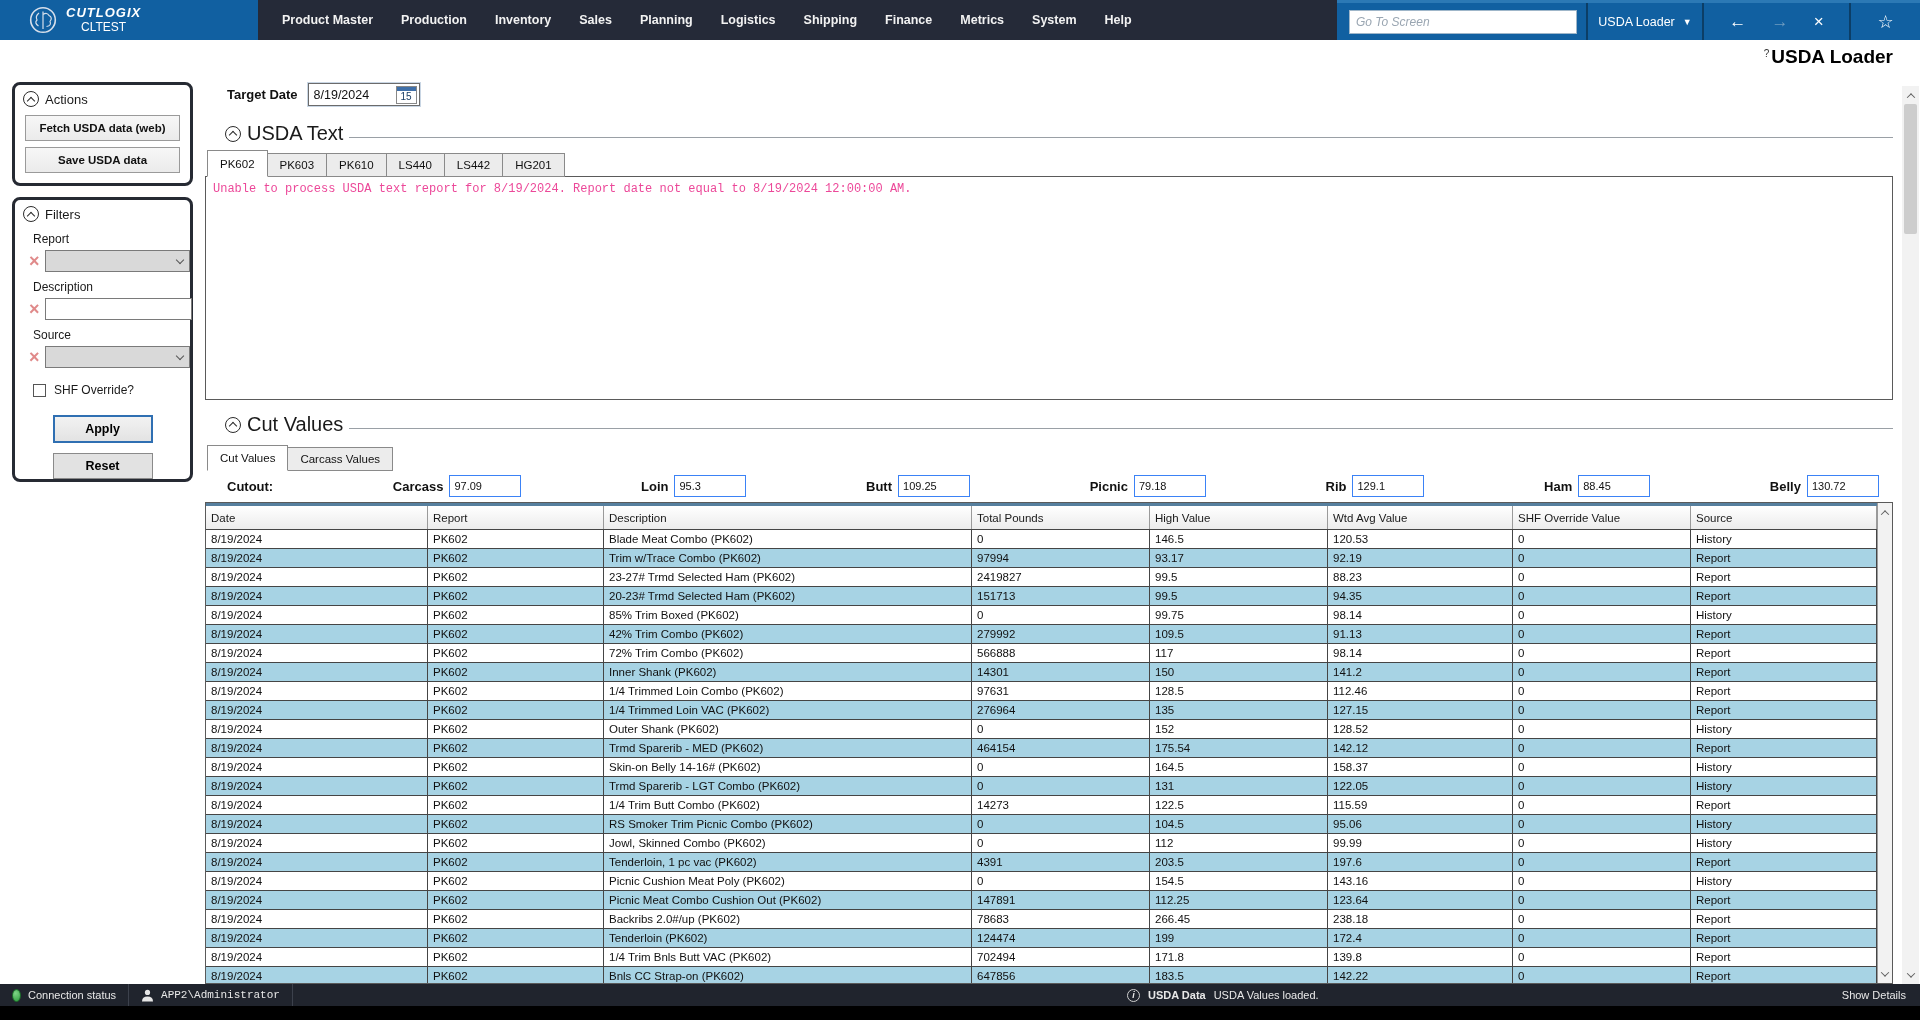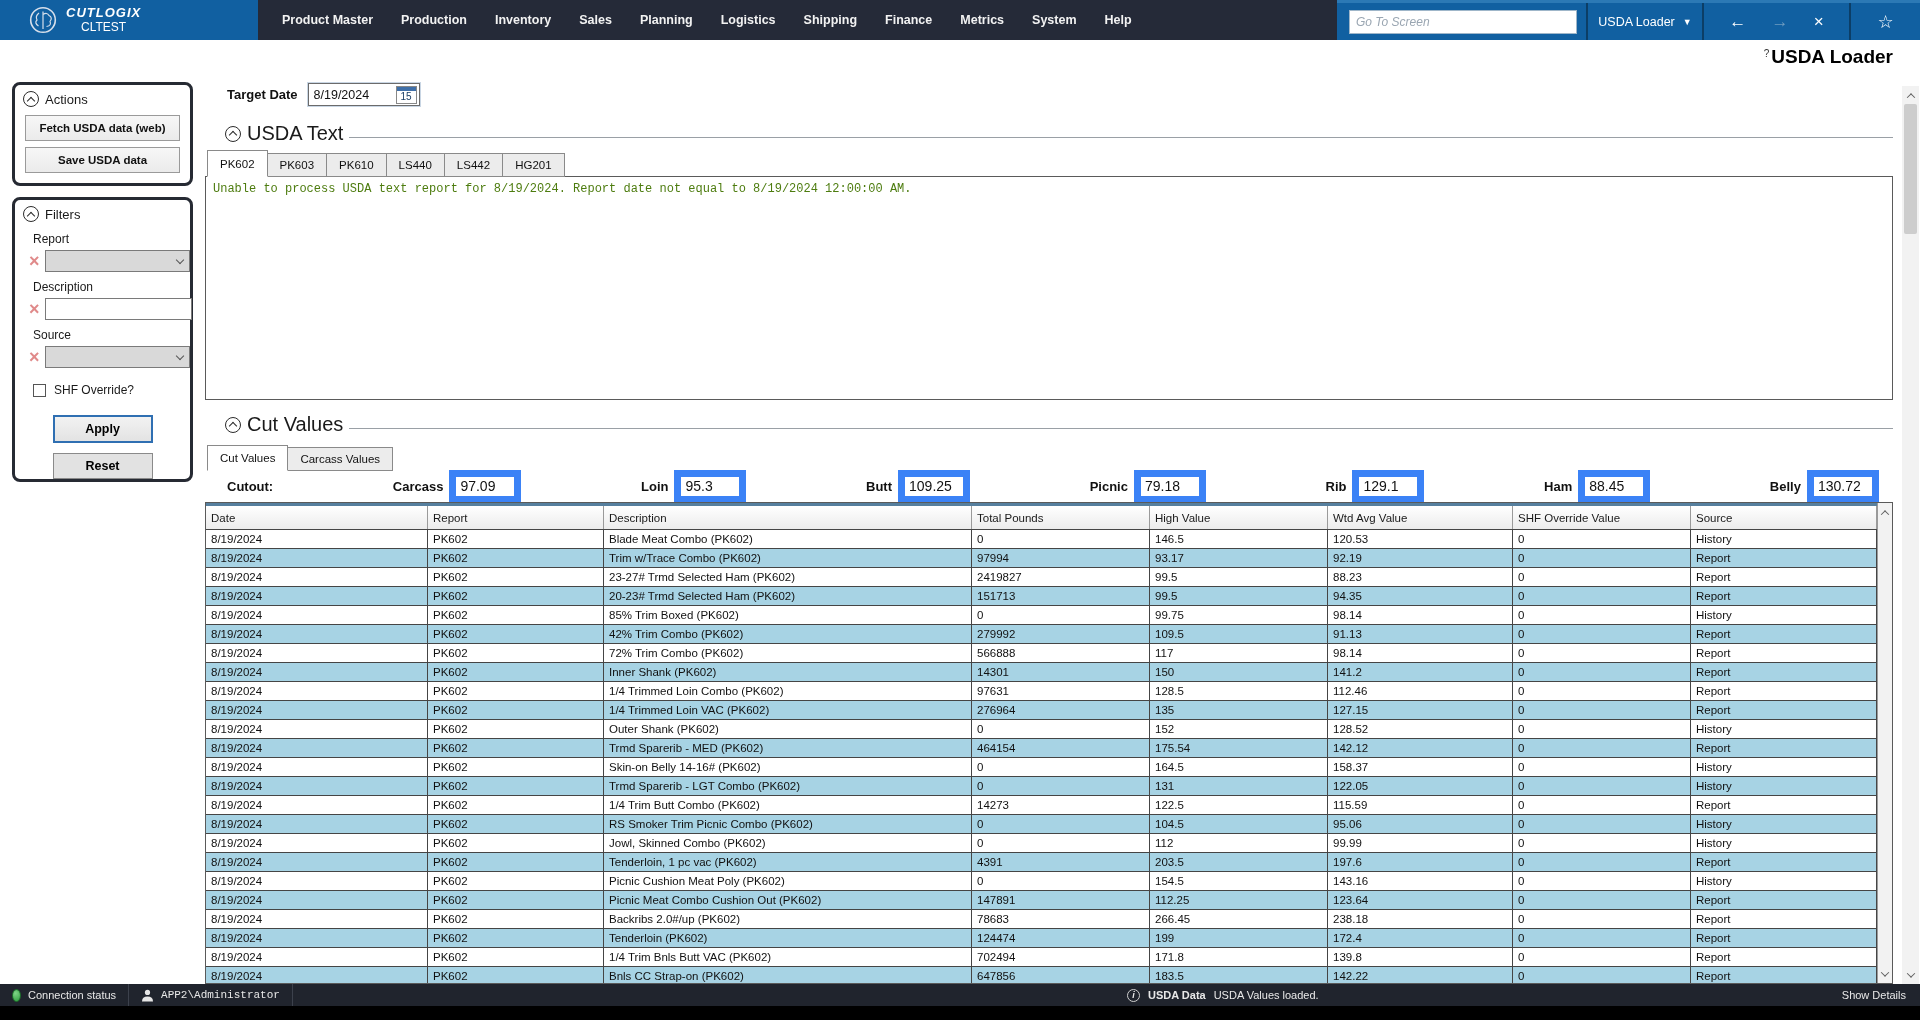--- a/index.html
+++ b/index.html
@@ -79,27 +79,27 @@
   .tabs { position:absolute; left:2px; display:flex; align-items:flex-end; z-index:2; }
   .usda-tabs { top:110px; height:27px; }
   .cut-tabs  { top:405px; height:26px; }
   .tab { height:24px; padding:0 12px; background:#ececec; border:1px solid #8a8a8a; border-left-width:0;
          font-size:11.5px; color:#111; display:flex; align-items:center; cursor:pointer; }
   .tab:first-child { border-left-width:1px; }
   .tab.active { background:#fff; height:27px; border-bottom:1px solid #fff; position:relative; z-index:3; }
   .cut-tabs .tab.active { height:26px; border-bottom:1px solid #fff; }
 
   .text-area { position:absolute; left:0; right:0; top:136px; height:224px; border:1px solid #5a5a5a; background:#fff;
-               font-family:"Liberation Mono","DejaVu Sans Mono",monospace; font-size:12px; color:#4d7c0f; padding:5px 7px; z-index:1; }
+               font-family:"Liberation Mono","DejaVu Sans Mono",monospace; font-size:12px; color:#ec4899; padding:5px 7px; z-index:1; }
 
   .cutout-row { position:absolute; left:22px; right:14px; top:434px; height:24px; display:flex; align-items:center; justify-content:space-between; }
   .cutout-label { font-size:13px; font-weight:bold; color:#111; }
   .cutout-field { display:flex; align-items:center; gap:6px; }
   .cf-label { font-size:13px; font-weight:bold; color:#111; }
-  .cf-box { width:72px; height:33px; border:7px solid #3b82f6; background:#fff; font-size:14px; color:#111;
+  .cf-box { width:72px; height:22px; border:1px solid #3b82f6; background:#fff; font-size:11px; color:#111;
             display:flex; align-items:center; padding-left:4px; }
 
   
   .grid { position:absolute; left:0; right:0; top:462px; bottom:0; border:1px solid #5a5a5a; background:#fff; }
   .ghead { position:absolute; left:0; top:0; right:15px; height:27px; border-top:3px solid #567f9e;
            background:linear-gradient(#ffffff,#ececec); display:grid;
            grid-template-columns:222px 176px 368px 178px 178px 185px 178px 186px; border-bottom:1px solid #454545; }
   .ghead .gcell { font-size:11.5px; color:#1a1a1a; display:flex; align-items:center; padding-left:5px;
                   border-right:1px solid #9a9a9a; cursor:pointer; }
   .gbody { position:absolute; left:0; top:27px; right:15px; bottom:0; overflow:hidden; }

